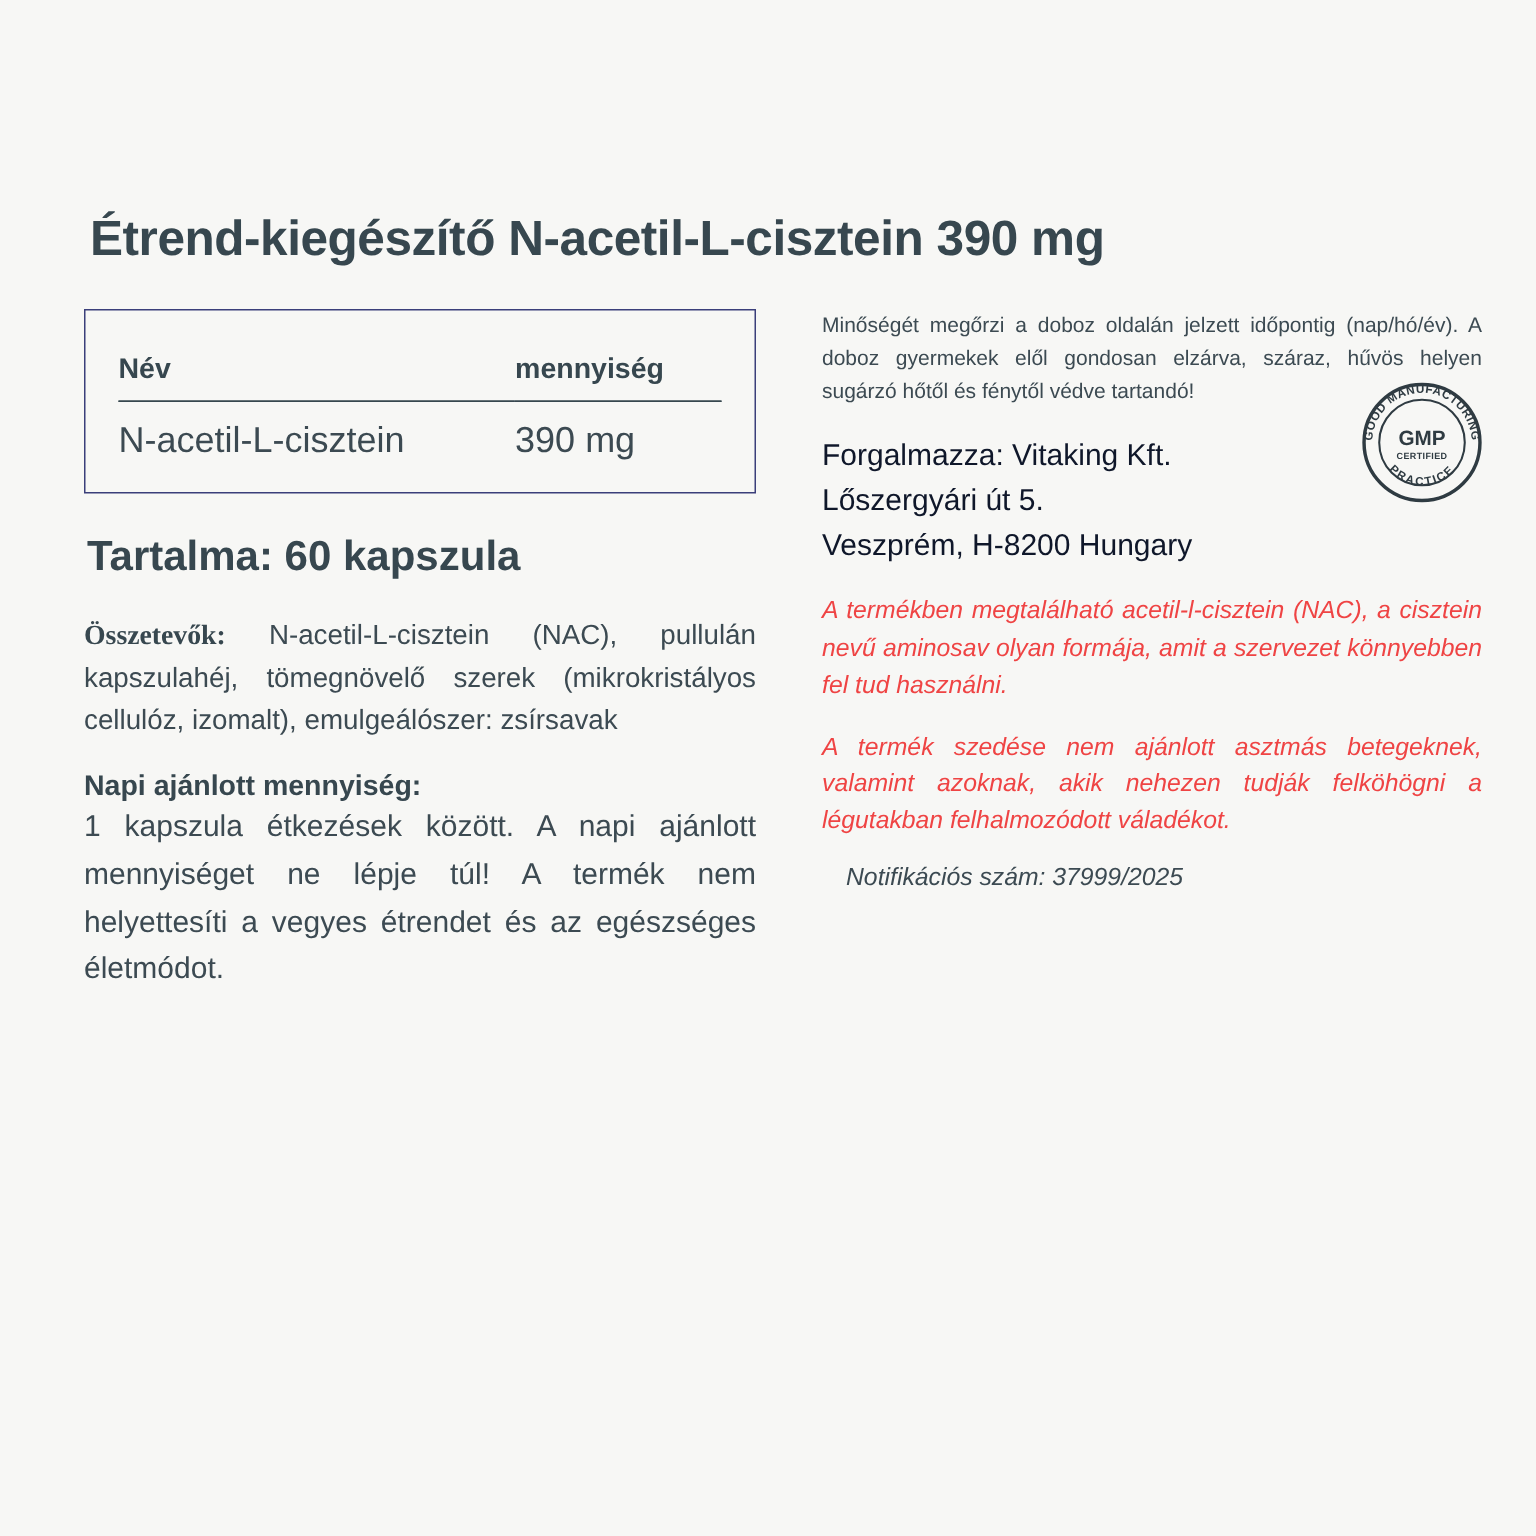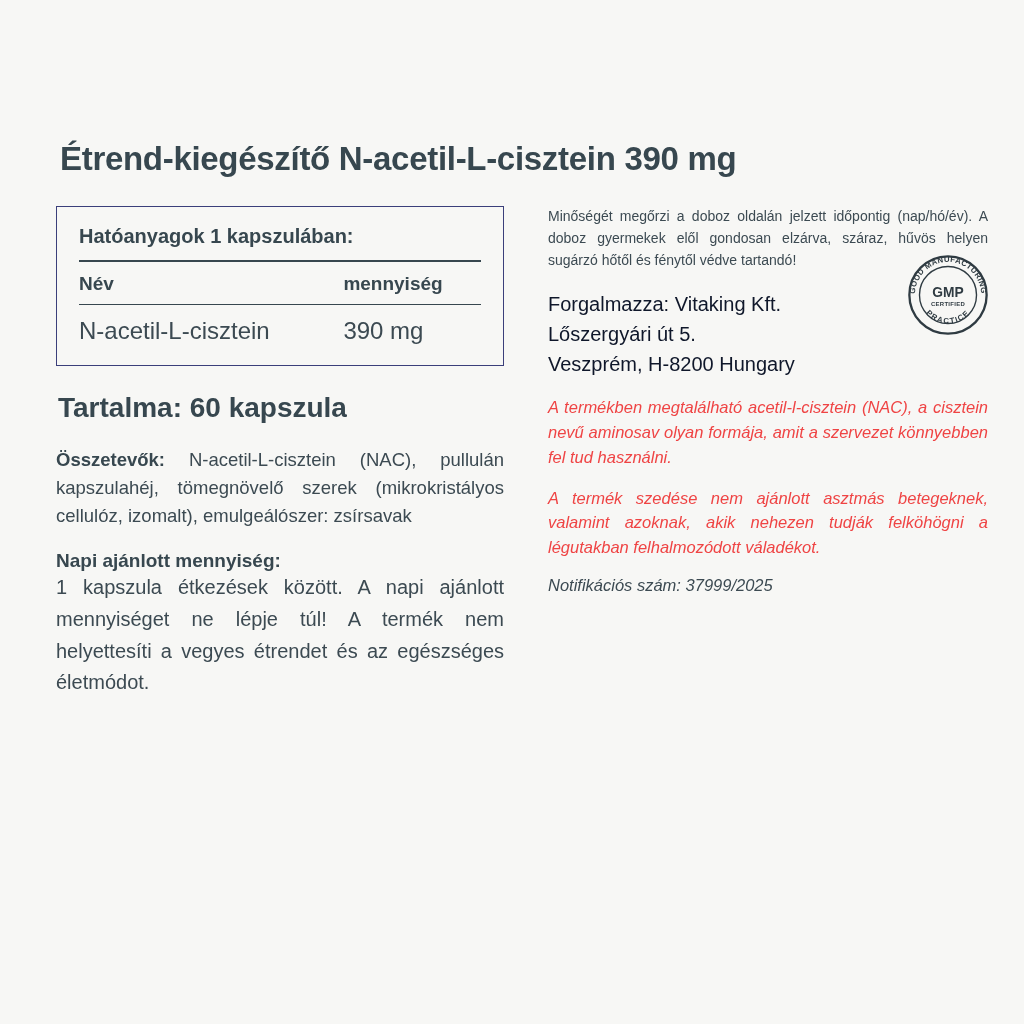--- a/index.html
+++ b/index.html
@@ -103,20 +103,21 @@
     text-align: justify;
     margin: 0;
   }
   .body-text.loose {
     font-size: 20px;
     line-height: 1.58;
   }
   .inline-head {
     font-weight: bold;
     color: #37474f;
+    font-family: Liberation Serif, serif;
   }
 
   
   .right-para {
     font-size: 14px;
     line-height: 1.56;
     text-align: justify;
     margin: 0 0 18px 0;
     color: #3c4a52;
   }
@@ -134,21 +135,21 @@
     line-height: 1.5;
     font-style: italic;
     text-align: justify;
     color: #ef4444;
     margin: 0 0 16px 0;
   }
   .notif {
     font-size: 16.5px;
     font-style: italic;
     color: #3c4a52;
-    margin: 0;
+    margin: 16px;
   }
 
   
   .gmp {
     position: absolute;
     right: -6px;
     top: -40px;
     width: 92px;
     height: 92px;
   }
@@ -159,21 +160,20 @@
 
 <div class="label">
 
   <h1 class="title">Étrend-kiegészítő N-acetil-L-cisztein 390 mg</h1>
 
   <div class="columns">
 
     <div class="col-left">
 
       <div class="ingredient-box">
-        <div class="ing-heading">Hatóanyagok 1 kapszulában:</div>
         <table class="ing-table">
           <thead>
             <tr>
               <th>Név</th>
               <th class="right">mennyiség</th>
             </tr>
           </thead>
           <tbody>
             <tr>
               <td>N-acetil-L-cisztein</td>

